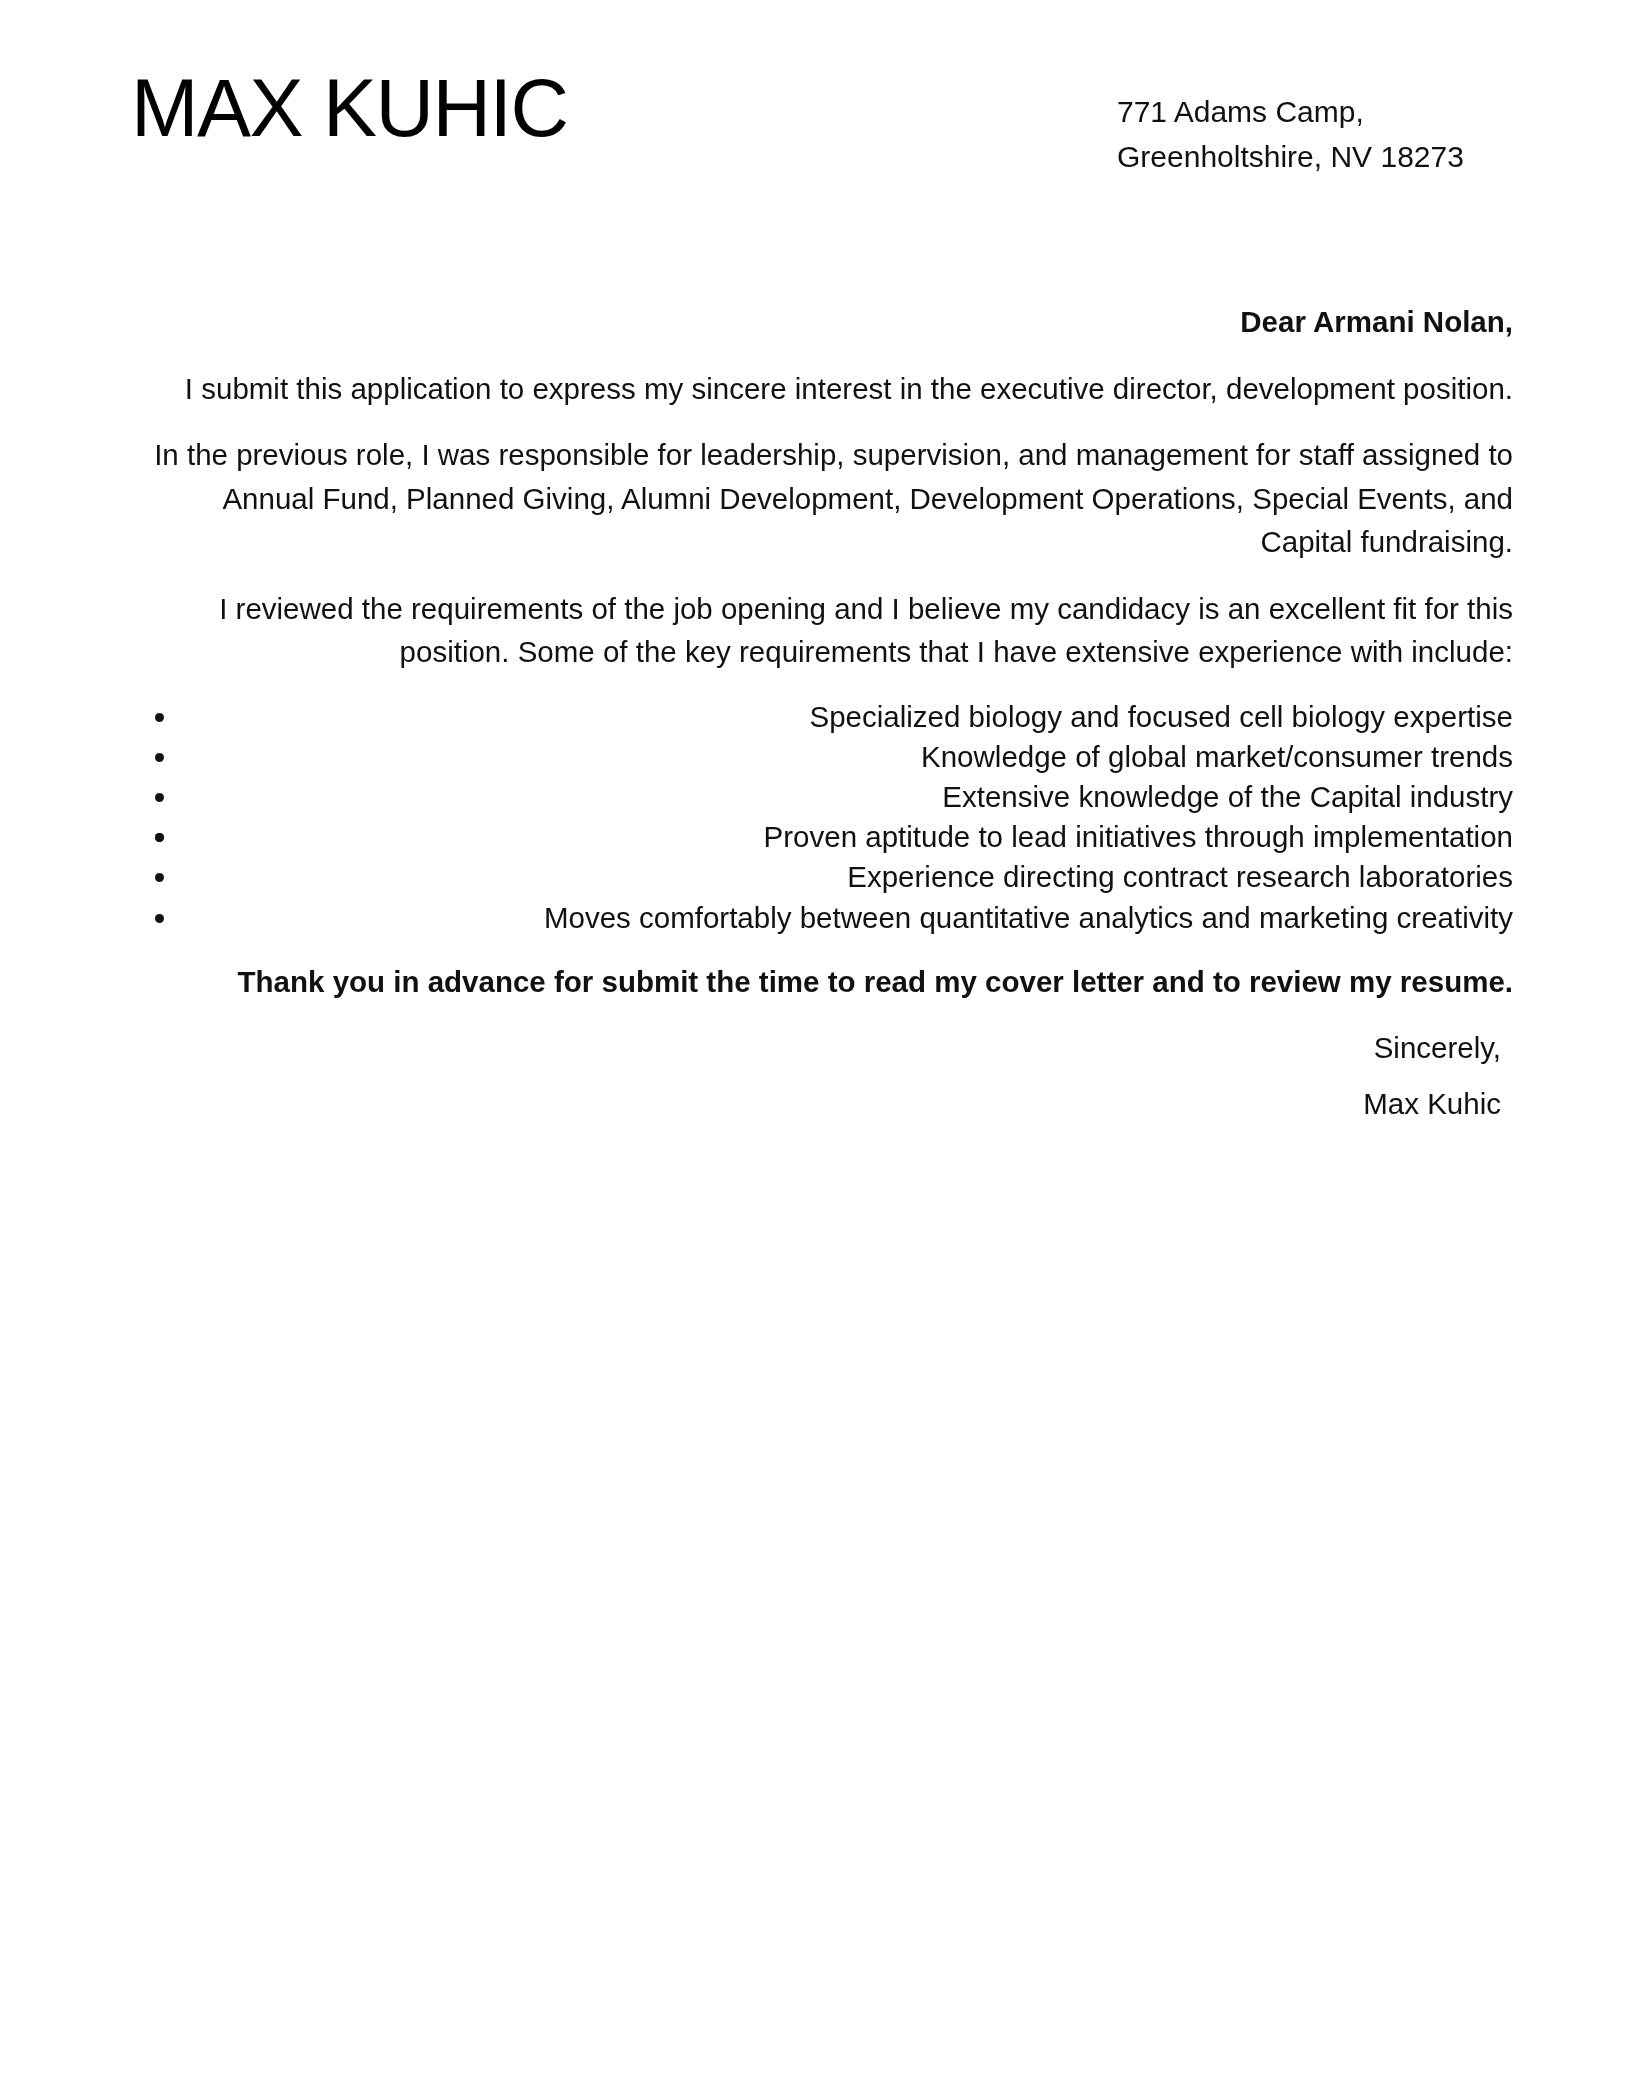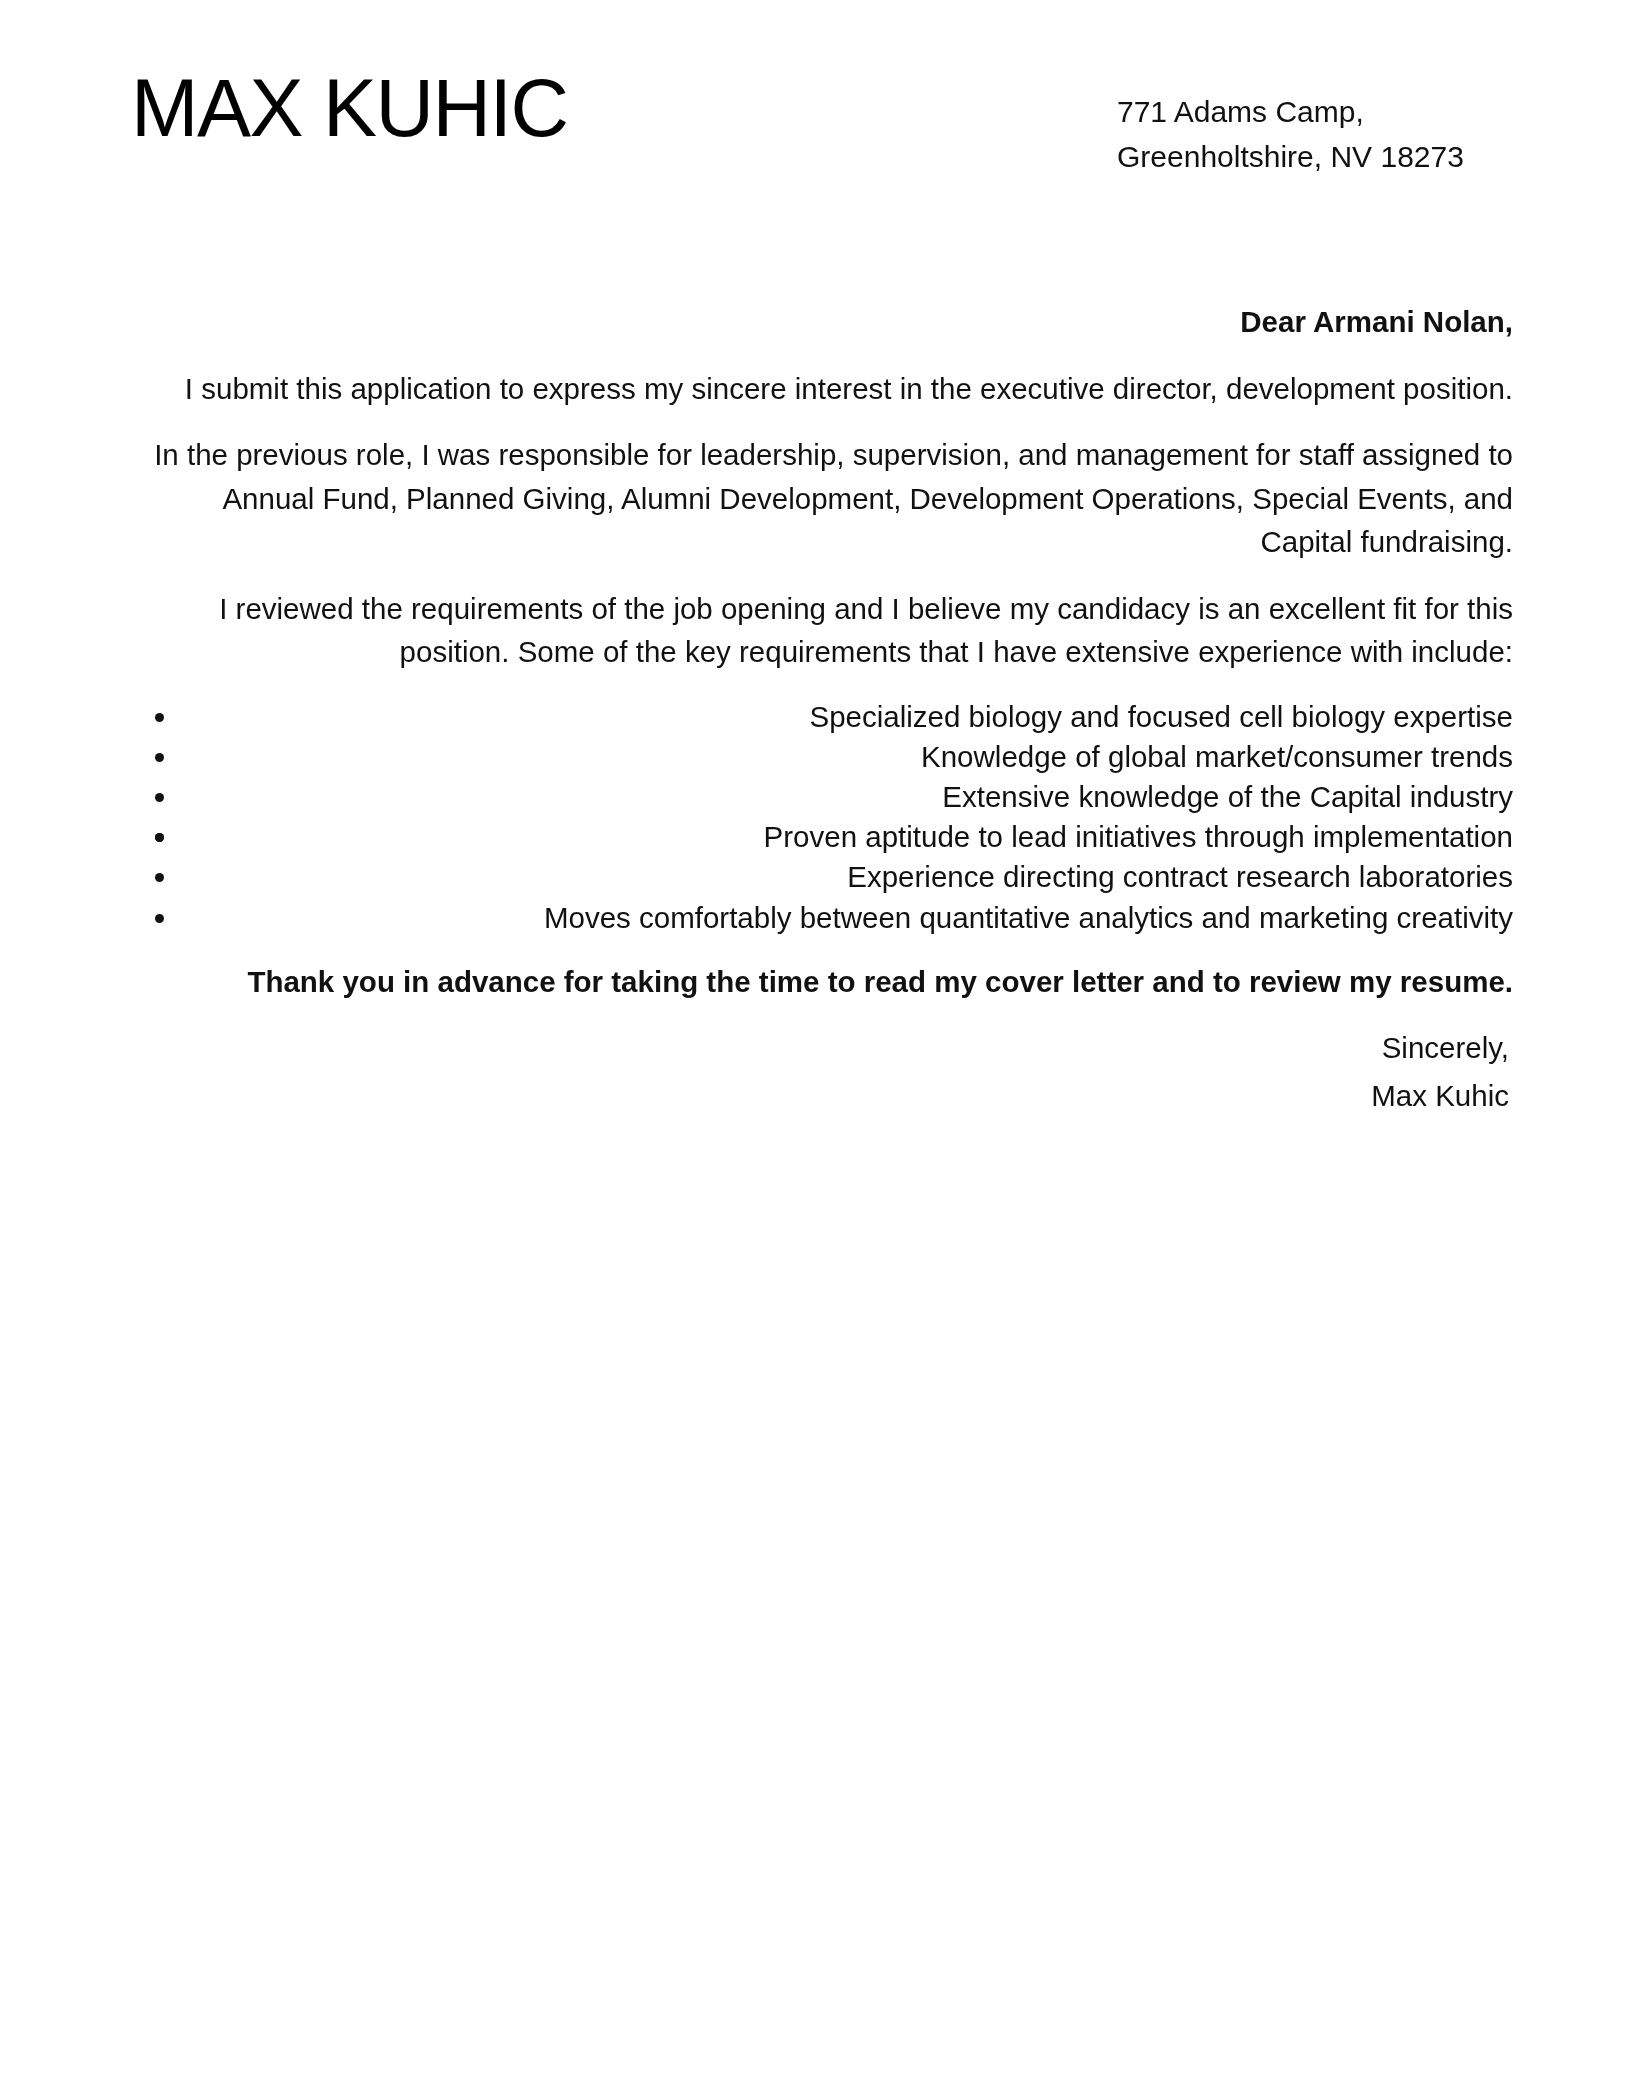--- a/index.html
+++ b/index.html
@@ -24,21 +24,21 @@
   }
   .salutation { font-weight: 700; margin: 0 0 23px 0; }
   .para { margin: 4px 0 23px 0; }
   ul.reqs { list-style: none; margin: 0 0 22px 0; padding: 0; }
   ul.reqs li { position: relative; padding-left: 48px; line-height: 40.2px; white-space: nowrap; }
   ul.reqs li .bullet {
     position: absolute; left: 22px; top: 16px; width: 9px; height: 9px;
     border-radius: 50%; background: #111111;
   }
   .closing-line { font-weight: 700; margin: 0 0 23px 0; }
-  .signoff { margin: 4px; }
+  .signoff { margin: 12px; }
 </style>
 </head>
 <body>
 
 <div class="header">
   <h1 class="name">MAX KUHIC</h1>
   <div class="address">
     <div>771 Adams Camp,</div>
     <div>Greenholtshire, NV 18273</div>
   </div>
@@ -53,16 +53,16 @@
   <ul class="reqs">
     <li><span class="bullet"></span><span>Specialized biology and focused cell biology expertise</span></li>
     <li><span class="bullet"></span><span>Knowledge of global market/consumer trends</span></li>
     <li><span class="bullet"></span><span>Extensive knowledge of the Capital industry</span></li>
     <li><span class="bullet"></span></li>
     <li><span class="bullet"></span><span>Proven aptitude to lead initiatives through implementation</span></li>
     <li><span class="bullet"></span><span>Experience directing contract research laboratories</span></li>
     <li><span class="bullet"></span><span>Moves comfortably between quantitative analytics and marketing creativity</span></li>
   </ul>
 
-  <p class="closing-line">Thank you in advance for taking the time to read my cover letter and to review my resume.</p>
+  <p class="closing-line">Thank you in advance for submit the time to read my cover letter and to review my resume.</p>
   <p class="signoff">Sincerely,</p>
   <p class="signoff">Max Kuhic</p>
 </div>
 
 </body></html>

